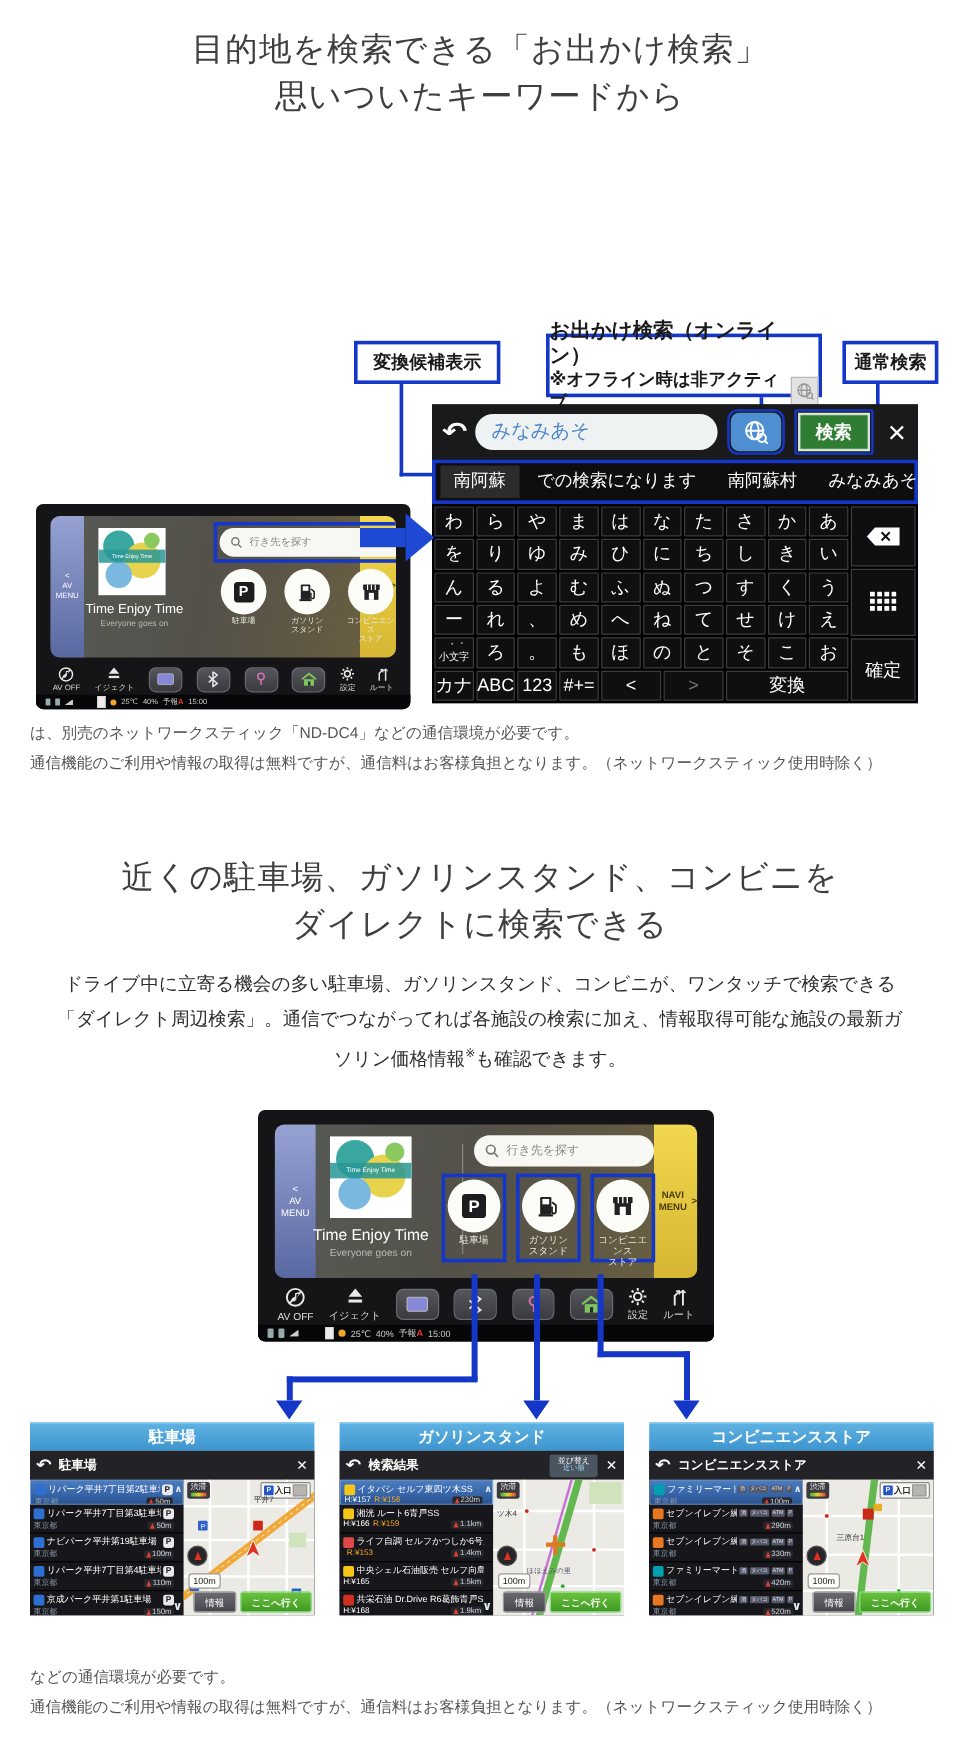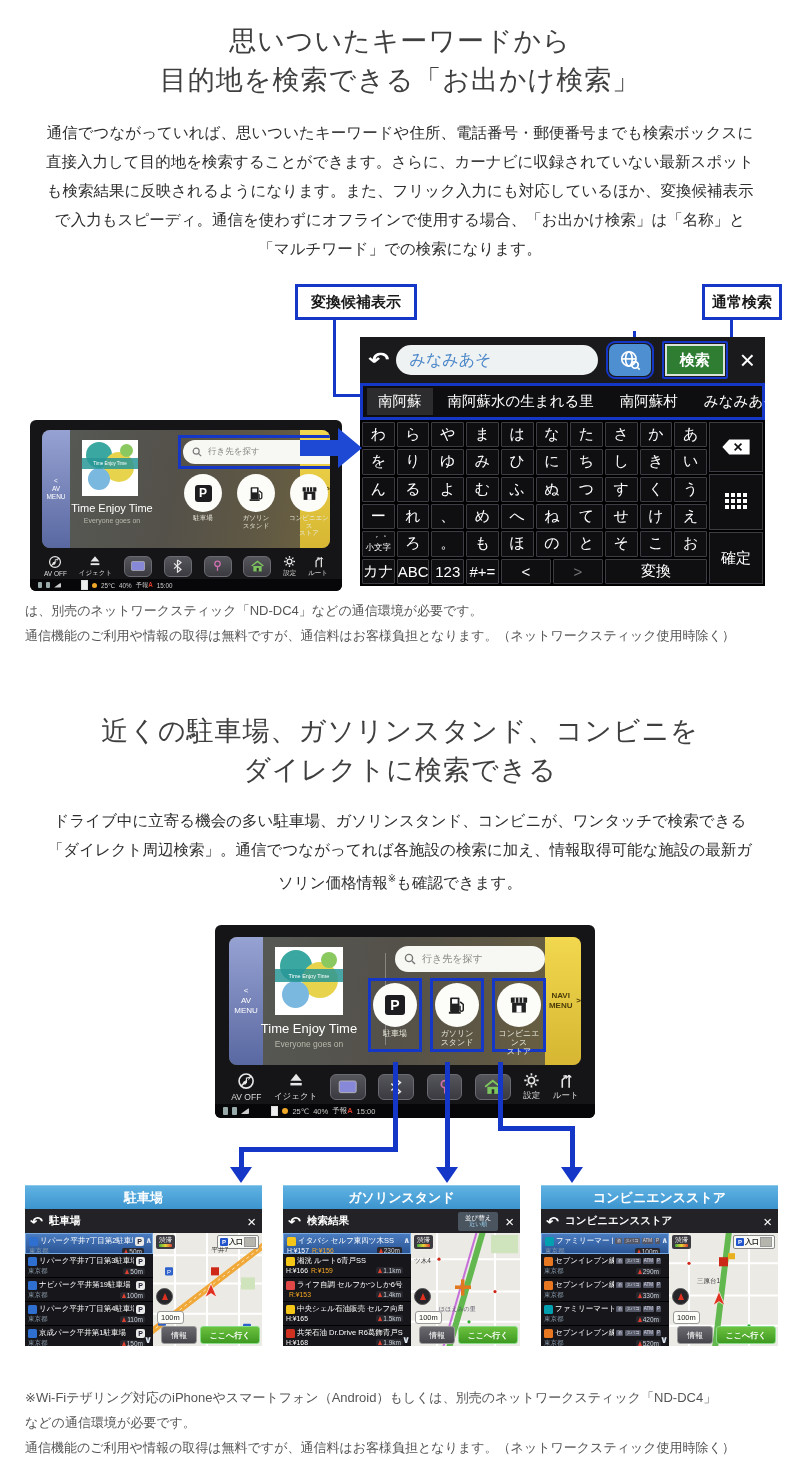--- a/index.html
+++ b/index.html
@@ -109,29 +109,45 @@
   .p-btns{position:absolute;bottom:2px;right:2px;display:flex;gap:3px;text-align:center;}
   .btn-info{width:34px;height:16px;background:linear-gradient(#6a6a70,#46464c);border:1px solid #999;border-radius:3px;color:#fff;font-size:8px;display:flex;align-items:center;justify-content:center;}
   .btn-go{width:58px;height:16px;background:linear-gradient(#6cc23e,#3f9922);border:1px solid #8d8;border-radius:3px;color:#fff;font-size:8px;font-weight:bold;display:flex;align-items:center;justify-content:center;}
 </style>
 </head>
 <body>
 
 <div id="page">
 
   <div class="abs h1 ctr" style="top:22px;left:0;">
+    <div>目的地を検索できる「お出かけ検索」</div>
     <div>思いついたキーワードから</div>
-    <div>目的地を検索できる「お出かけ検索」</div>
   </div>
-  <div class="abs body-p ctr" style="top:118px;left:40px;width:720px;">通信でつながっていれば、思いついたキーワードや住所、電話番号・郵便番号までも検索ボックスに直接入力して目的地を検索することができます。さらに、カーナビに収録されていない最新スポットも検索結果に反映されるようになります。また、フリック入力にも対応しているほか、変換候補表示で入力もスピーディ。通信を使わずにオフラインで使用する場合、「お出かけ検索」は「名称」と「マルチワード」での検索になります。</div>
 
   <div class="abs" style="top:278px;left:0;width:800px;height:320px;">
 
     <div class="abs callout" style="left:295px;top:6px;width:122px;height:36px;">
       <span class="c1">変換候補表示</span>
+    </div>
+    <div class="abs callout" style="left:455px;top:0;width:230px;height:53px;">
+      <span class="co2-t">お出かけ検索（オンライン）</span>
+      <span class="co2-row">
+          <span class="co2-s">※オフライン時は非アクティブ</span>
+        <span class="gicon">
+          <svg width="16" height="16" viewBox="0 0 20 20">
+              <g stroke="#999" stroke-width="1.4" fill="none">
+                <circle cx="9" cy="9" r="6.5"></circle>
+                <ellipse cx="9" cy="9" rx="3" ry="6.5"></ellipse>
+                <path d="M2.8 9h12.4"></path>
+                <circle cx="14.5" cy="14.5" r="3"></circle>
+                <path d="M16.8 16.8l2 2"></path>
+              </g>
+            </svg>
+        </span>
+      </span>
     </div>
     <div class="abs callout" style="left:702px;top:6px;width:80px;height:36px;">
       <span class="c1">通常検索</span>
     </div>
 
     <div class="abs cline" style="left:333px;top:42px;width:3px;height:77px;"></div>
     <div class="abs cline" style="left:333px;top:116px;width:29px;height:3px;"></div>
     <div class="abs cline" style="left:633px;top:53px;width:3px;height:12px;"></div>
     <div class="abs cline" style="left:730px;top:42px;width:3px;height:23px;"></div>
 
@@ -152,21 +168,21 @@
               </svg>
           </span>
         </span>
         <span class="bwrap" style="border-radius:2px;">
           <span class="search-btn">検索</span>
         </span>
         <span class="kb-close">×</span>
       </div>
       <div class="kb-cands">
           <div class="chip chip-sel">南阿蘇</div>
-          <div class="chip">南阿蘇水の生まれる里</div>
+          <div class="chip">での検索になります</div>
           <div class="chip">南阿蘇村</div>
           <div class="chip">みなみあそ</div>
         </div>
       <div class="kb-main">
         <div class="kb-grid">
             <div class="key" style="grid-column: span 2;">わ</div>
             <div class="key" style="grid-column: span 2;">ら</div>
             <div class="key" style="grid-column: span 2;">や</div>
             <div class="key" style="grid-column: span 2;">ま</div>
             <div class="key" style="grid-column: span 2;">は</div>
@@ -891,18 +907,17 @@
           <div class="p-btns">
             <div class="btn-info">情報</div>
             <div class="btn-go">ここへ行く</div>
           </div>
         </div>
       </div>
     </div>
   </section>
 
   <div class="abs note" style="top:1385px;left:25px;width:760px;">
-    <div>※Wi-Fiテザリング対応のiPhoneやスマートフォン（Android）もしくは、別売のネットワークスティック「ND-DC4」</div>
     <div>などの通信環境が必要です。</div>
     <div>通信機能のご利用や情報の取得は無料ですが、通信料はお客様負担となります。（ネットワークスティック使用時除く）</div>
   </div>
 
 </div>
 
 </body></html>

